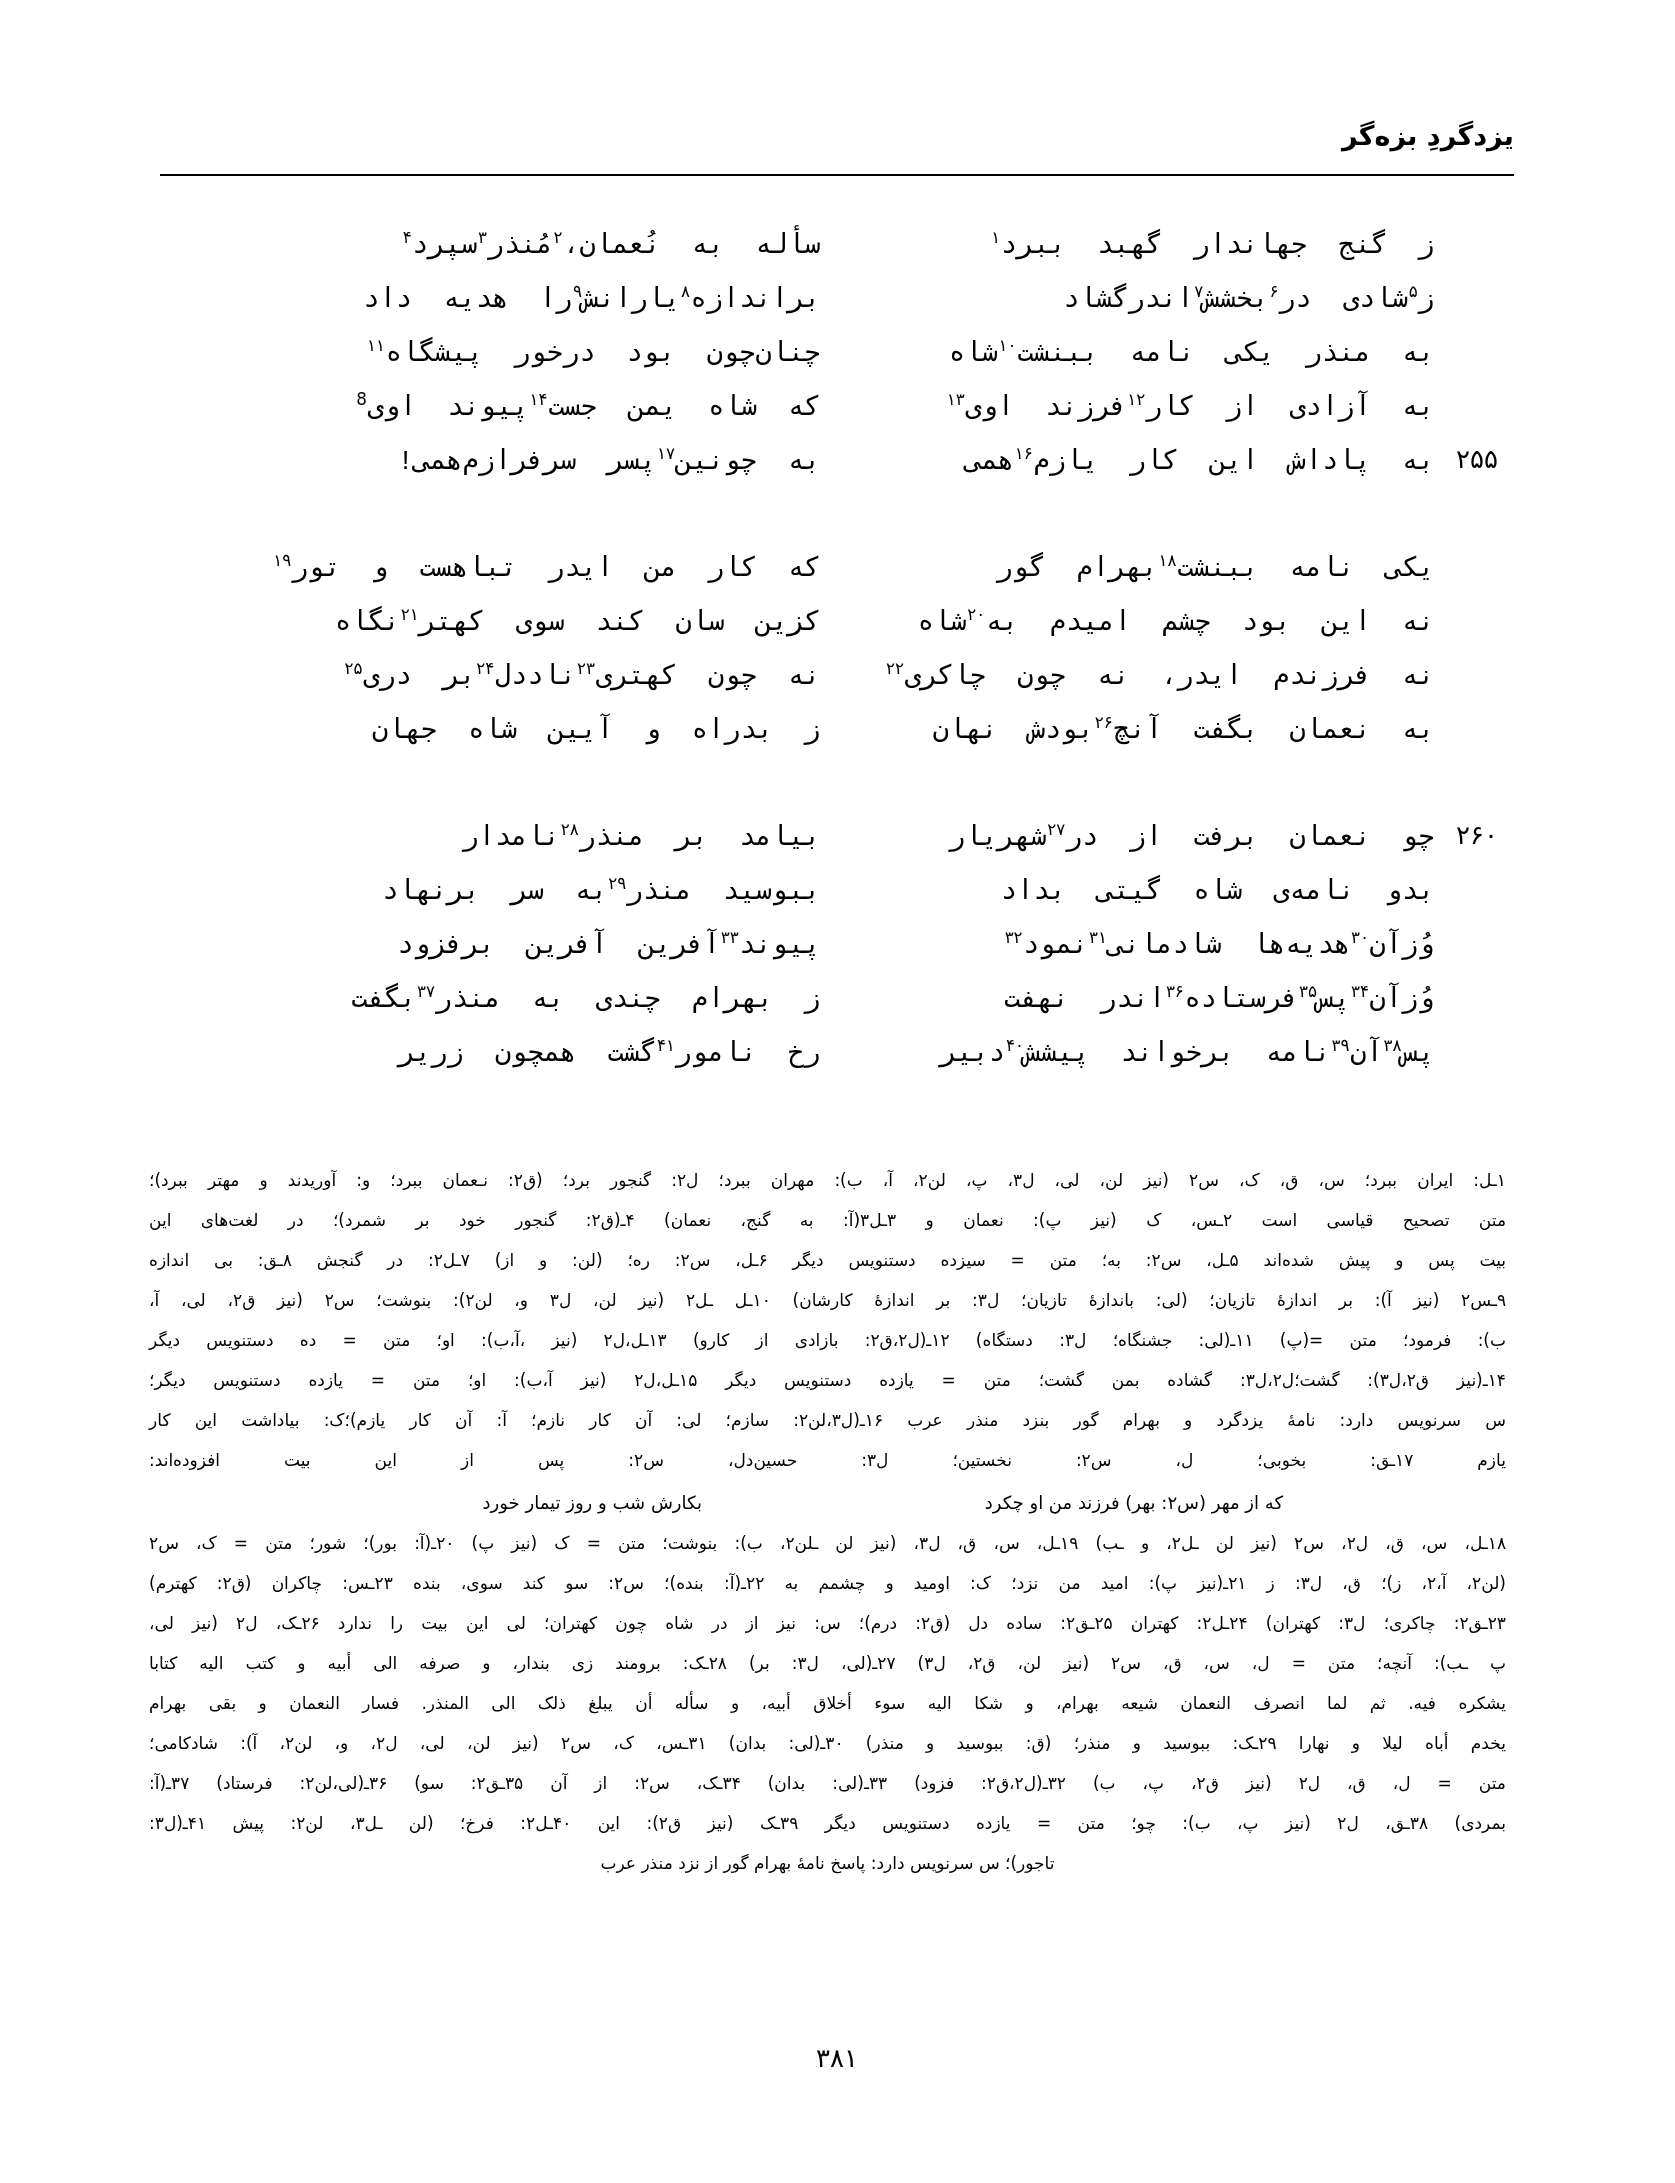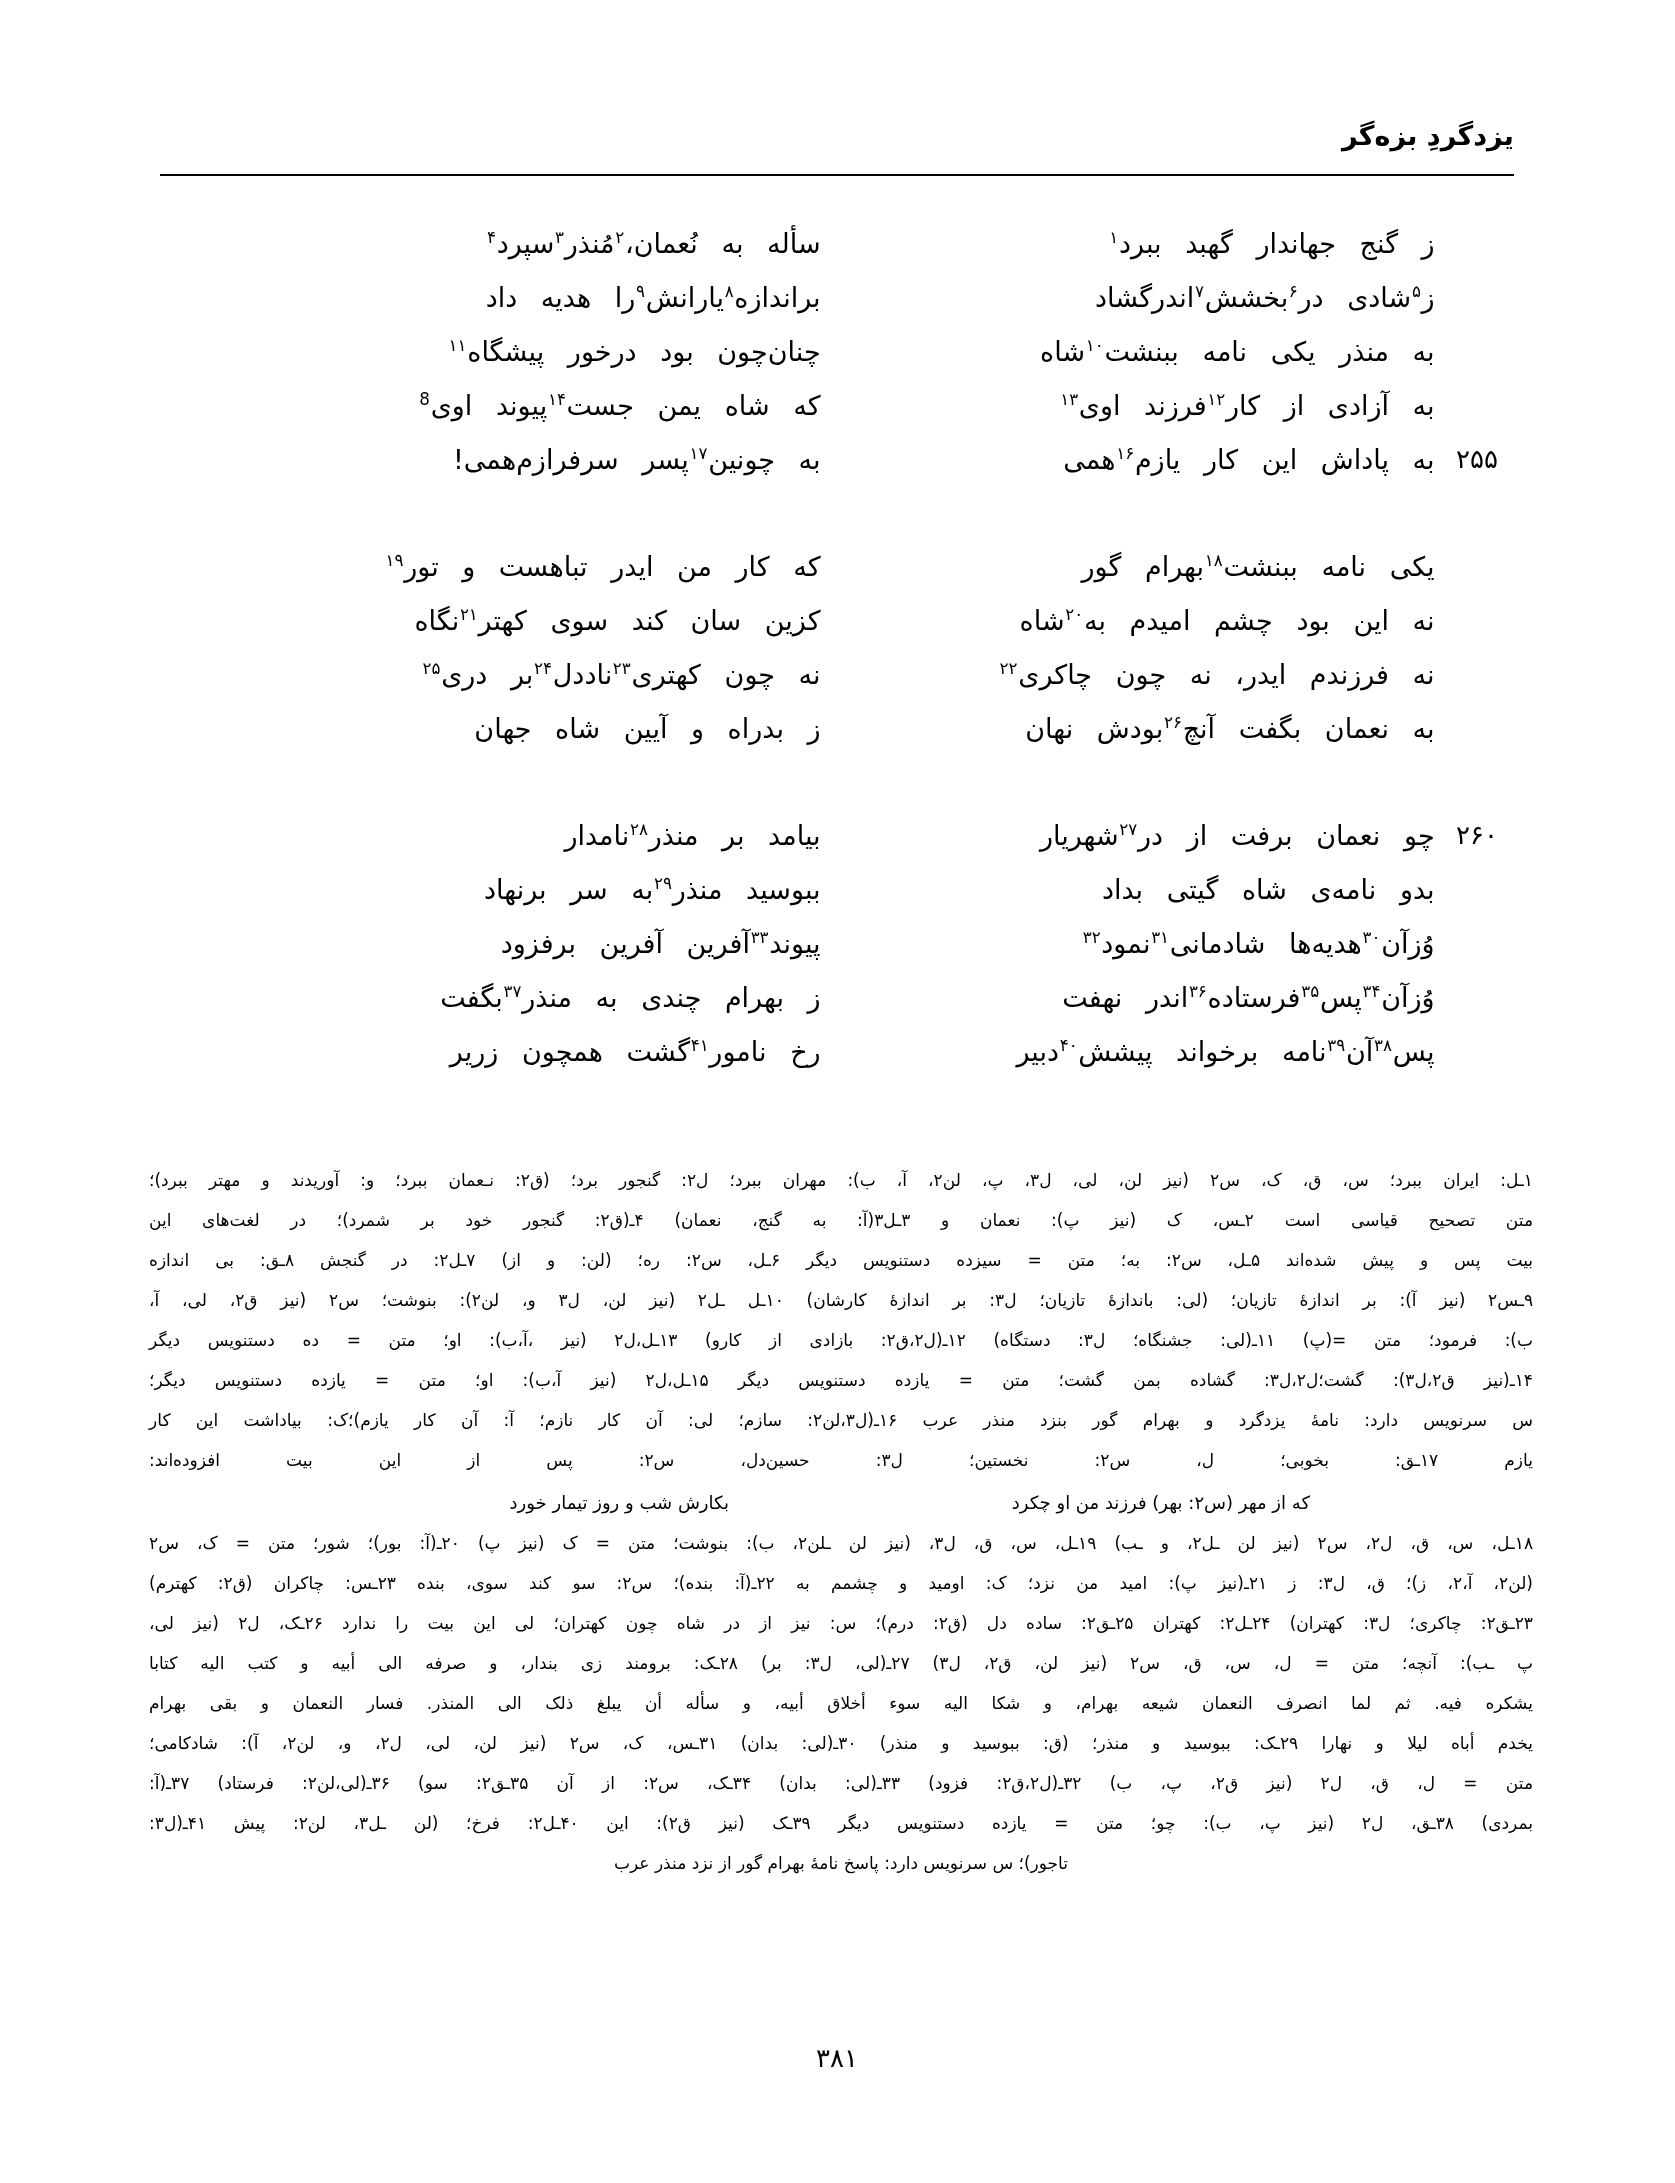--- a/index.html
+++ b/index.html
@@ -75,35 +75,35 @@
     flex: 0 0 594px;
     width: 594px;
     font-size: 27px;
     padding-top: 2.7px;
     white-space: nowrap;
     line-height: 1.35;
   }
   .hemistich.right  { padding-right: 5.4px; }
   .hemistich.left   { padding-right: 20px; }
 
-  .hemistich .w { display: inline-block; }
+  .hemistich .w { display: inline-block; font-family: Liberation Mono, monospace; }
   sup.fn {
     font-size: 0.62em;
     vertical-align: super;
     line-height: 0;
     margin-right: 0.7px;
     margin-left: 0.7px;
   }
 
   
   .sp-wide { letter-spacing: 0.3px; word-spacing: 15px; }
   .apparatus {
     position: absolute;
     top: 1160px;
-    right: 142px;
+    right: 169px;
     left: 150px;
     font-size: 17px;
     line-height: 40px;
     text-align: justify;
     text-align-last: justify;
     direction: rtl;
   }
   .apparatus p {
     margin: 0;
     padding: 0;

